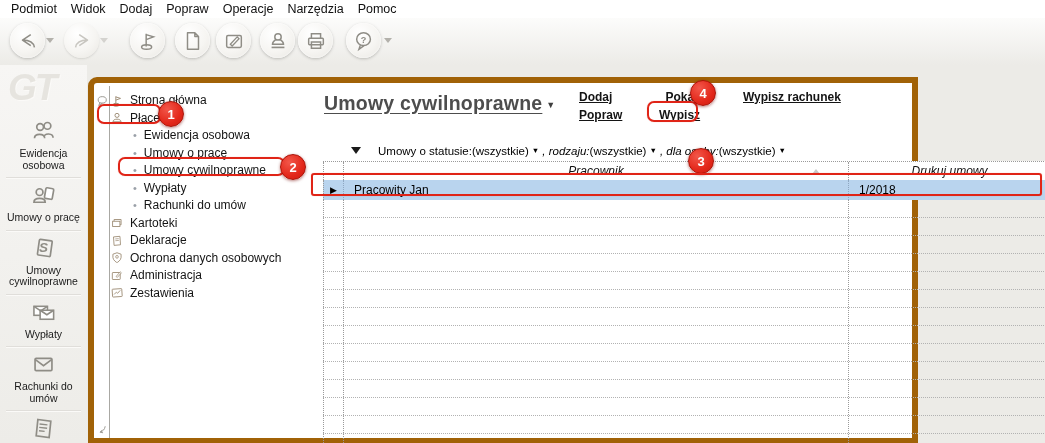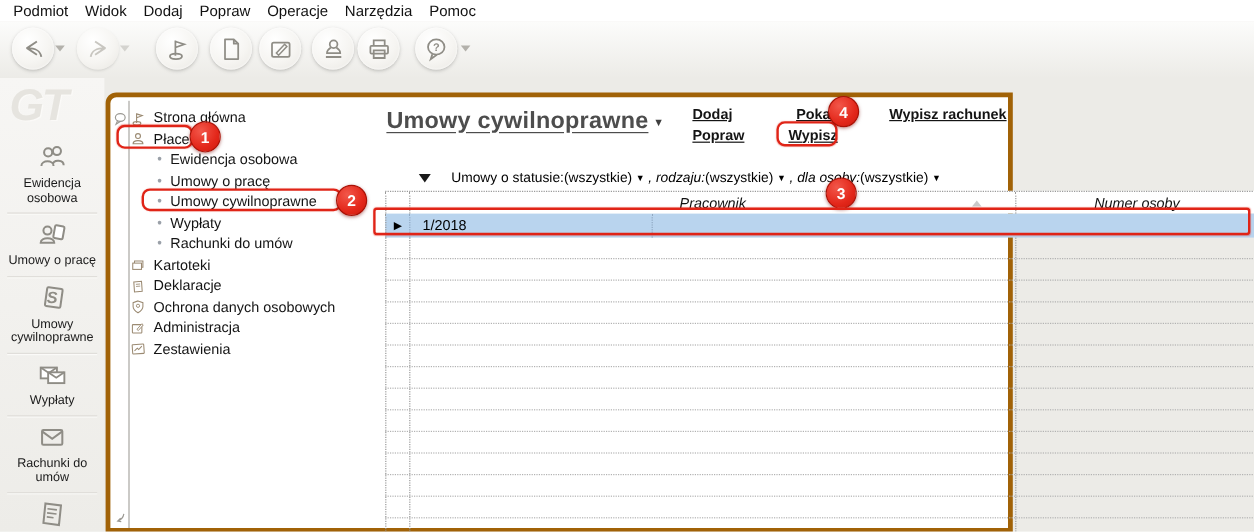--- a/index.html
+++ b/index.html
@@ -31,22 +31,22 @@
              padding:2px 0 0 8px; height:48px; letter-spacing:-2px;
              text-shadow:1px 1px 0 #fbfaf8; }
   .sb-item { width:87px; display:flex; flex-direction:column; align-items:center;
              padding:5px 2px 6px 2px; color:#8f8d86; cursor:pointer; position:relative; }
   .sb-item + .sb-item::before { content:""; position:absolute; top:0; left:6px; right:6px;
              border-top:1px solid #e0deda; box-shadow:0 1px 0 #fbfaf8; }
   .sb-label { font-size:10.5px; line-height:11.5px; color:#1a1a1a; text-align:center;
               margin-top:3px; max-width:82px; }
 
   
-  .panel { position:absolute; left:88px; top:77px; width:756px; height:367px;
-           background:#ffffff; border:4px solid #a16207; border-radius:9px 0 0 0; }
+  .panel { position:absolute; left:88px; top:77px; width:830px; height:367px;
+           background:#ffffff; border:6px solid #a16207; border-radius:9px 0 0 0; }
   .pin-strip-line { position:absolute; left:15px; top:3px; bottom:0; width:0;
                     border-left:1px solid #a9a8a3; }
   .pin-icon { position:absolute; left:2px; top:12px; color:#9b9993; }
   .resize-arrow { position:absolute; left:2px; bottom:2px; color:#9b9993; }
 
   
   .tree { position:absolute; left:16px; top:9px; width:210px; }
   .trow-item { height:17.5px; line-height:17.5px; display:flex; align-items:center;
                font-size:12px; color:#141414; cursor:pointer; white-space:nowrap; }
   .trow-item .t-ic { width:14px; height:14px; margin-right:6px; color:#9b8a72; flex:0 0 auto; }
@@ -403,26 +403,29 @@
   </div>
 
   <div class="grid">
     <div class="g-head">
       <div class="c sel"></div>
       <div class="c prac">
         <span>Pracownik</span>
         <span class="sort-caret"></span>
       </div>
       <div class="c num">
-        <span>Numer osoby</span>
+        <span>Drukuj umowy</span>
       </div>
     </div>
     <div class="g-row-sel">
       <div class="c sel">
         <span class="row-arrow">▶</span>
+      </div>
+      <div class="c prac">
+        <span class="cell-text">Pracowity Jan</span>
       </div>
       <div class="c num">
         <span class="cell-text">1/2018</span>
       </div>
     </div>
     <div>
         <div class="trow empty">
           <div class="c sel"></div>
           <div class="c prac"></div>
           <div class="c num"></div>

